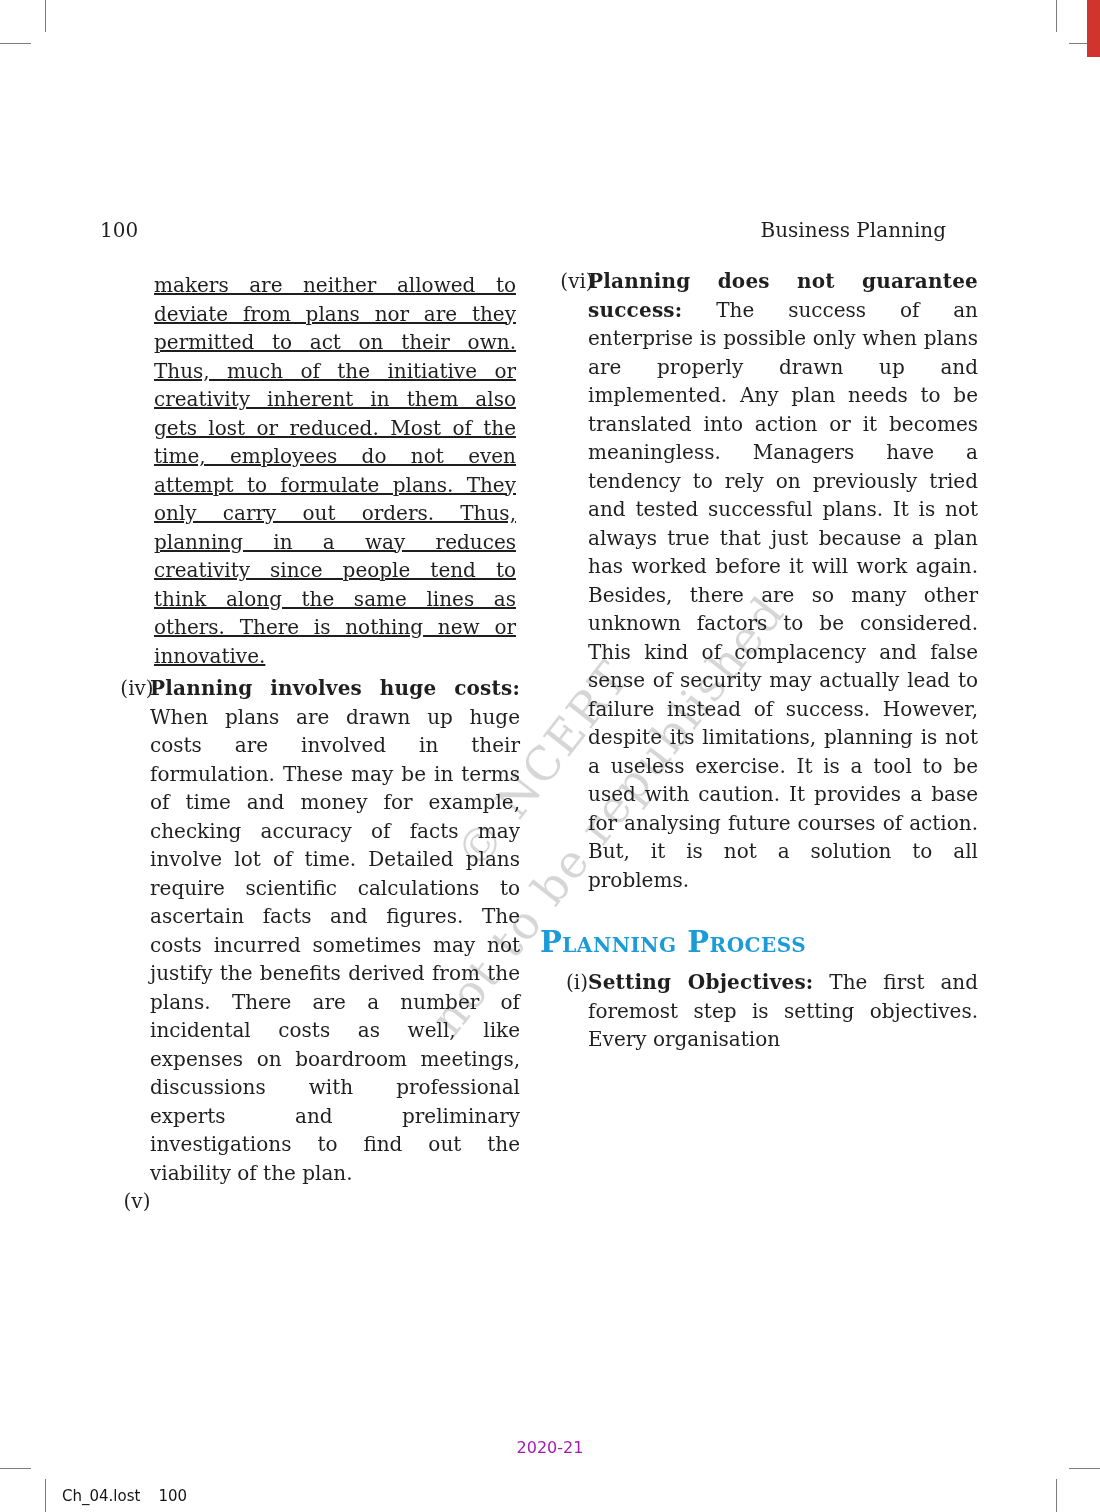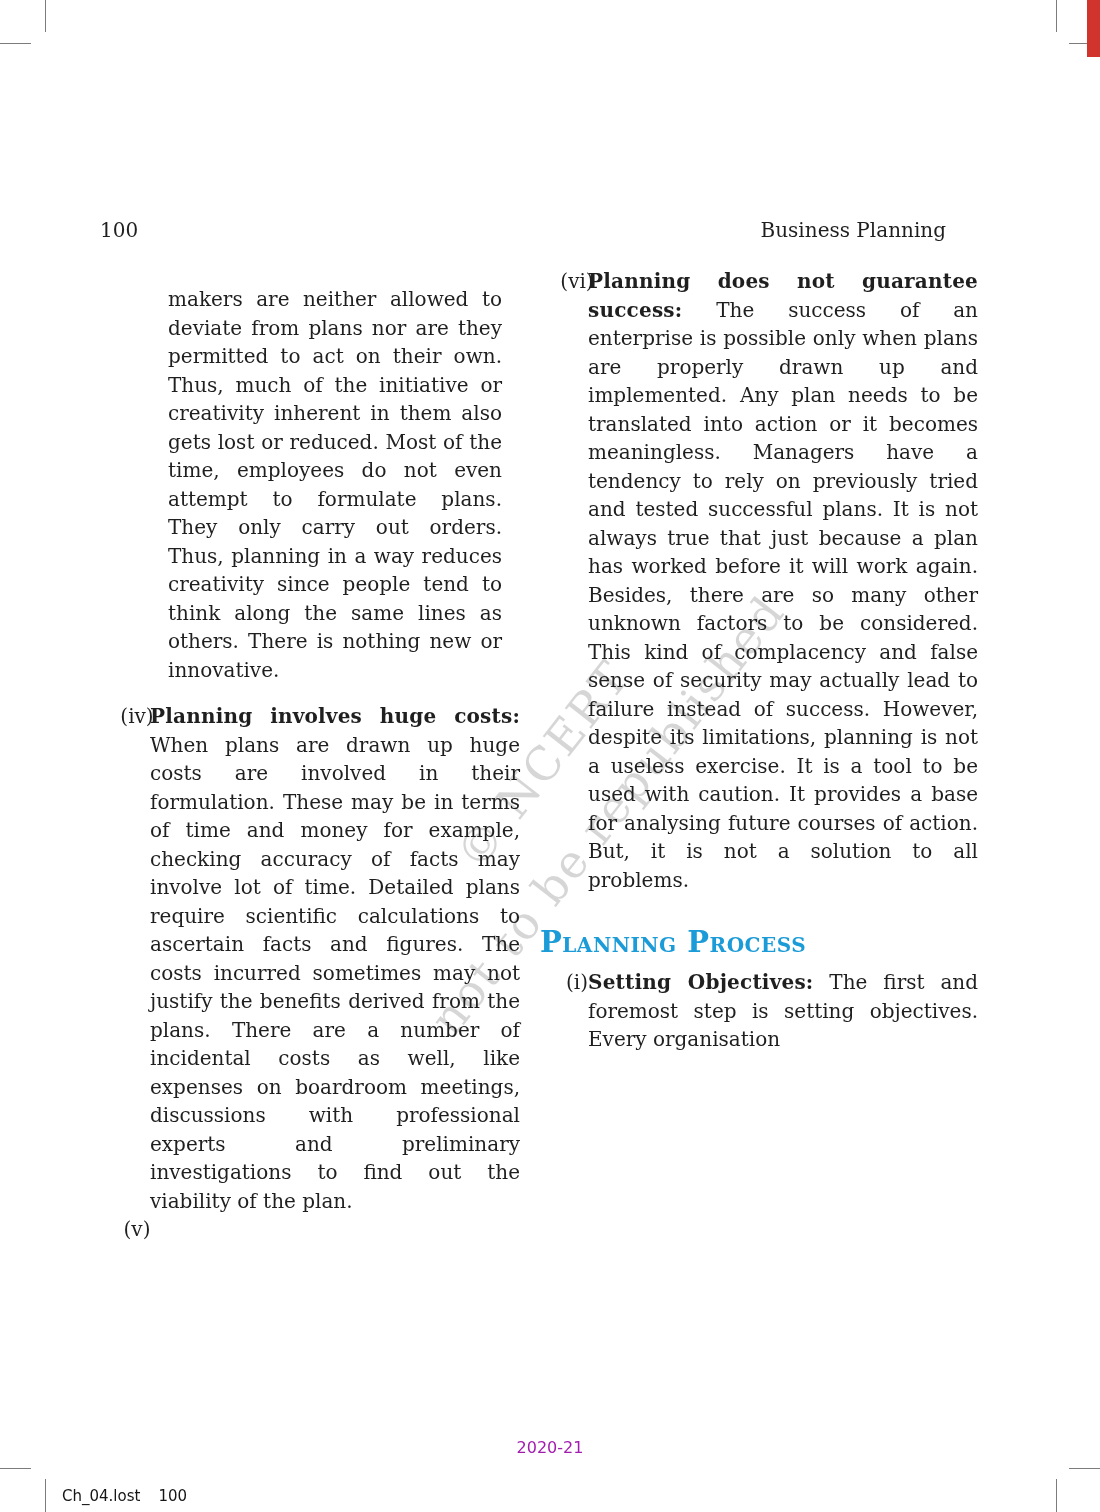--- a/index.html
+++ b/index.html
@@ -16,21 +16,21 @@
   .header {
     position:absolute; left:100px; top:218px; width:846px;
     display:flex; justify-content:space-between; align-items:baseline;
     font-size:20px;
   }
 
   .col { position:absolute; top:267px; font-size:20px; line-height:28.5px; }
   .col-left  { left:100px; width:420px; }
   .col-right { left:540px; width:438px; }
 
-  .intro { margin:18px; padding-left:50px; text-align:justify; }
+  .intro { margin:4px; padding-left:50px; text-align:justify;text-decoration:underline; }
   .list-item { position:relative; margin:0; text-align:justify; }
   .col-left  .list-item { padding-left:50px; }
   .col-right .list-item { padding-left:48px; }
   .item-label { position:absolute; left:16px; top:0; width:42px; text-align:center; }
   b.lead { font-weight:700; letter-spacing:0.2px; }
 
   .section-heading {
     margin:32px 0 9px 0;
     font-variant-caps:small-caps;
     font-weight:700; font-size:29px; line-height:33px;

